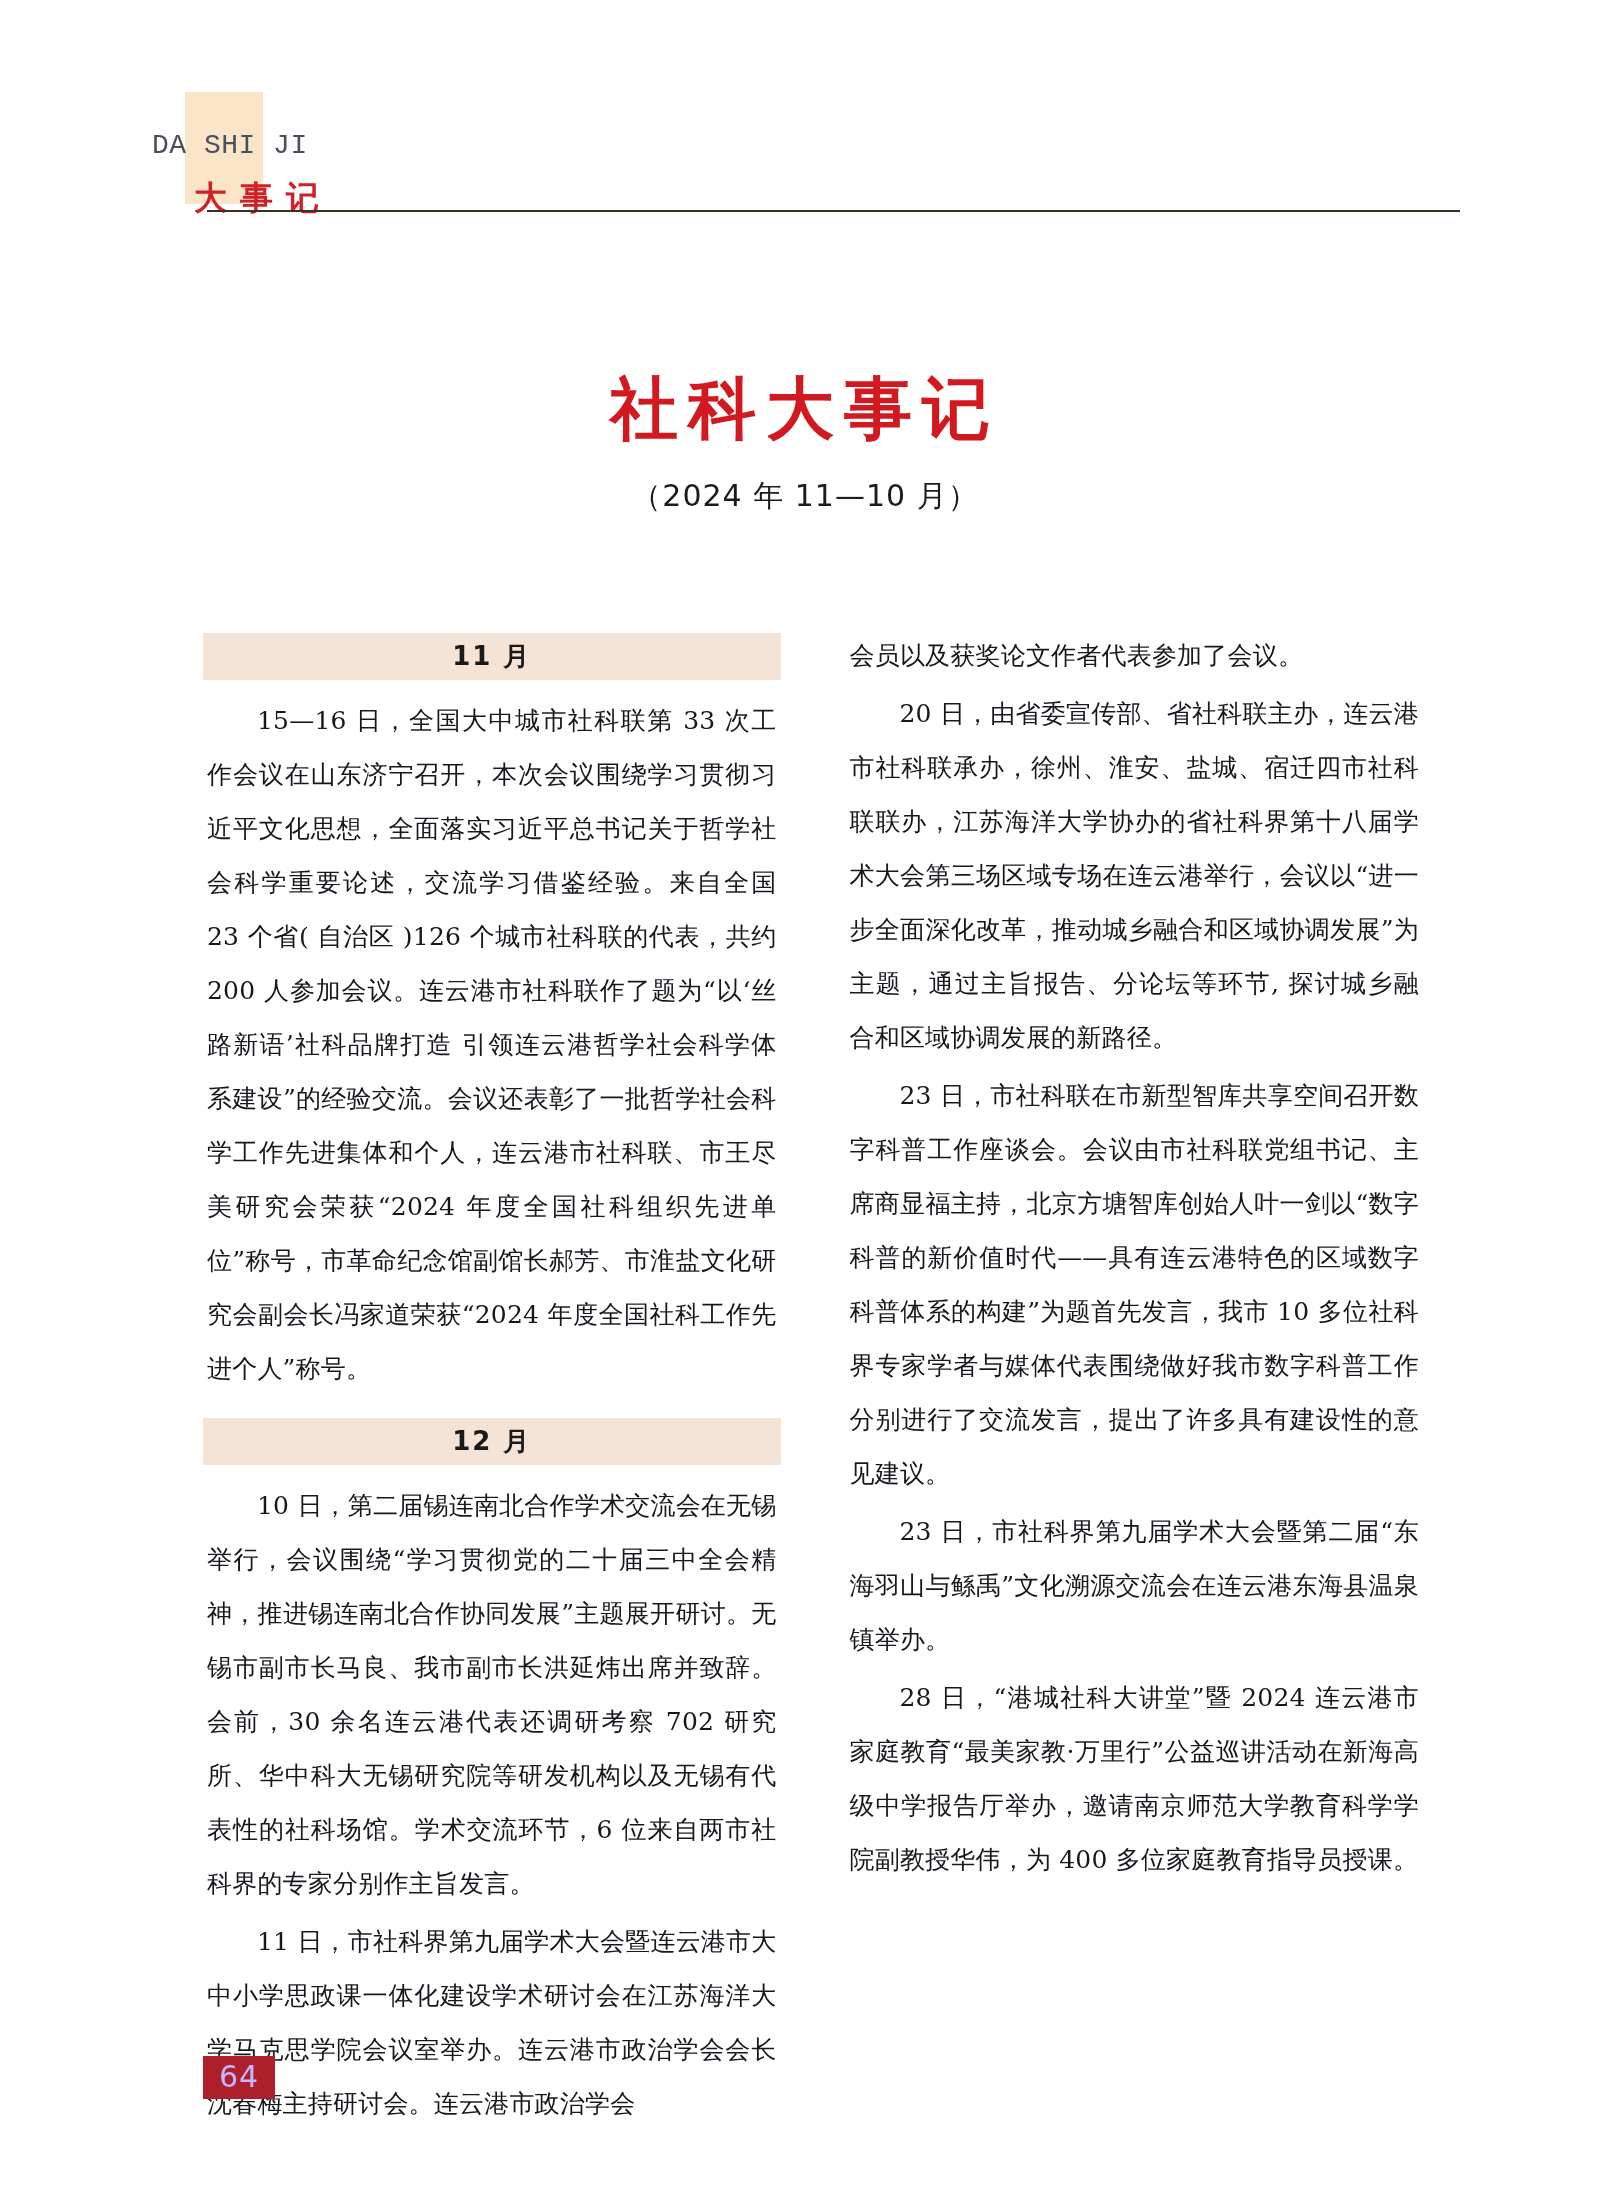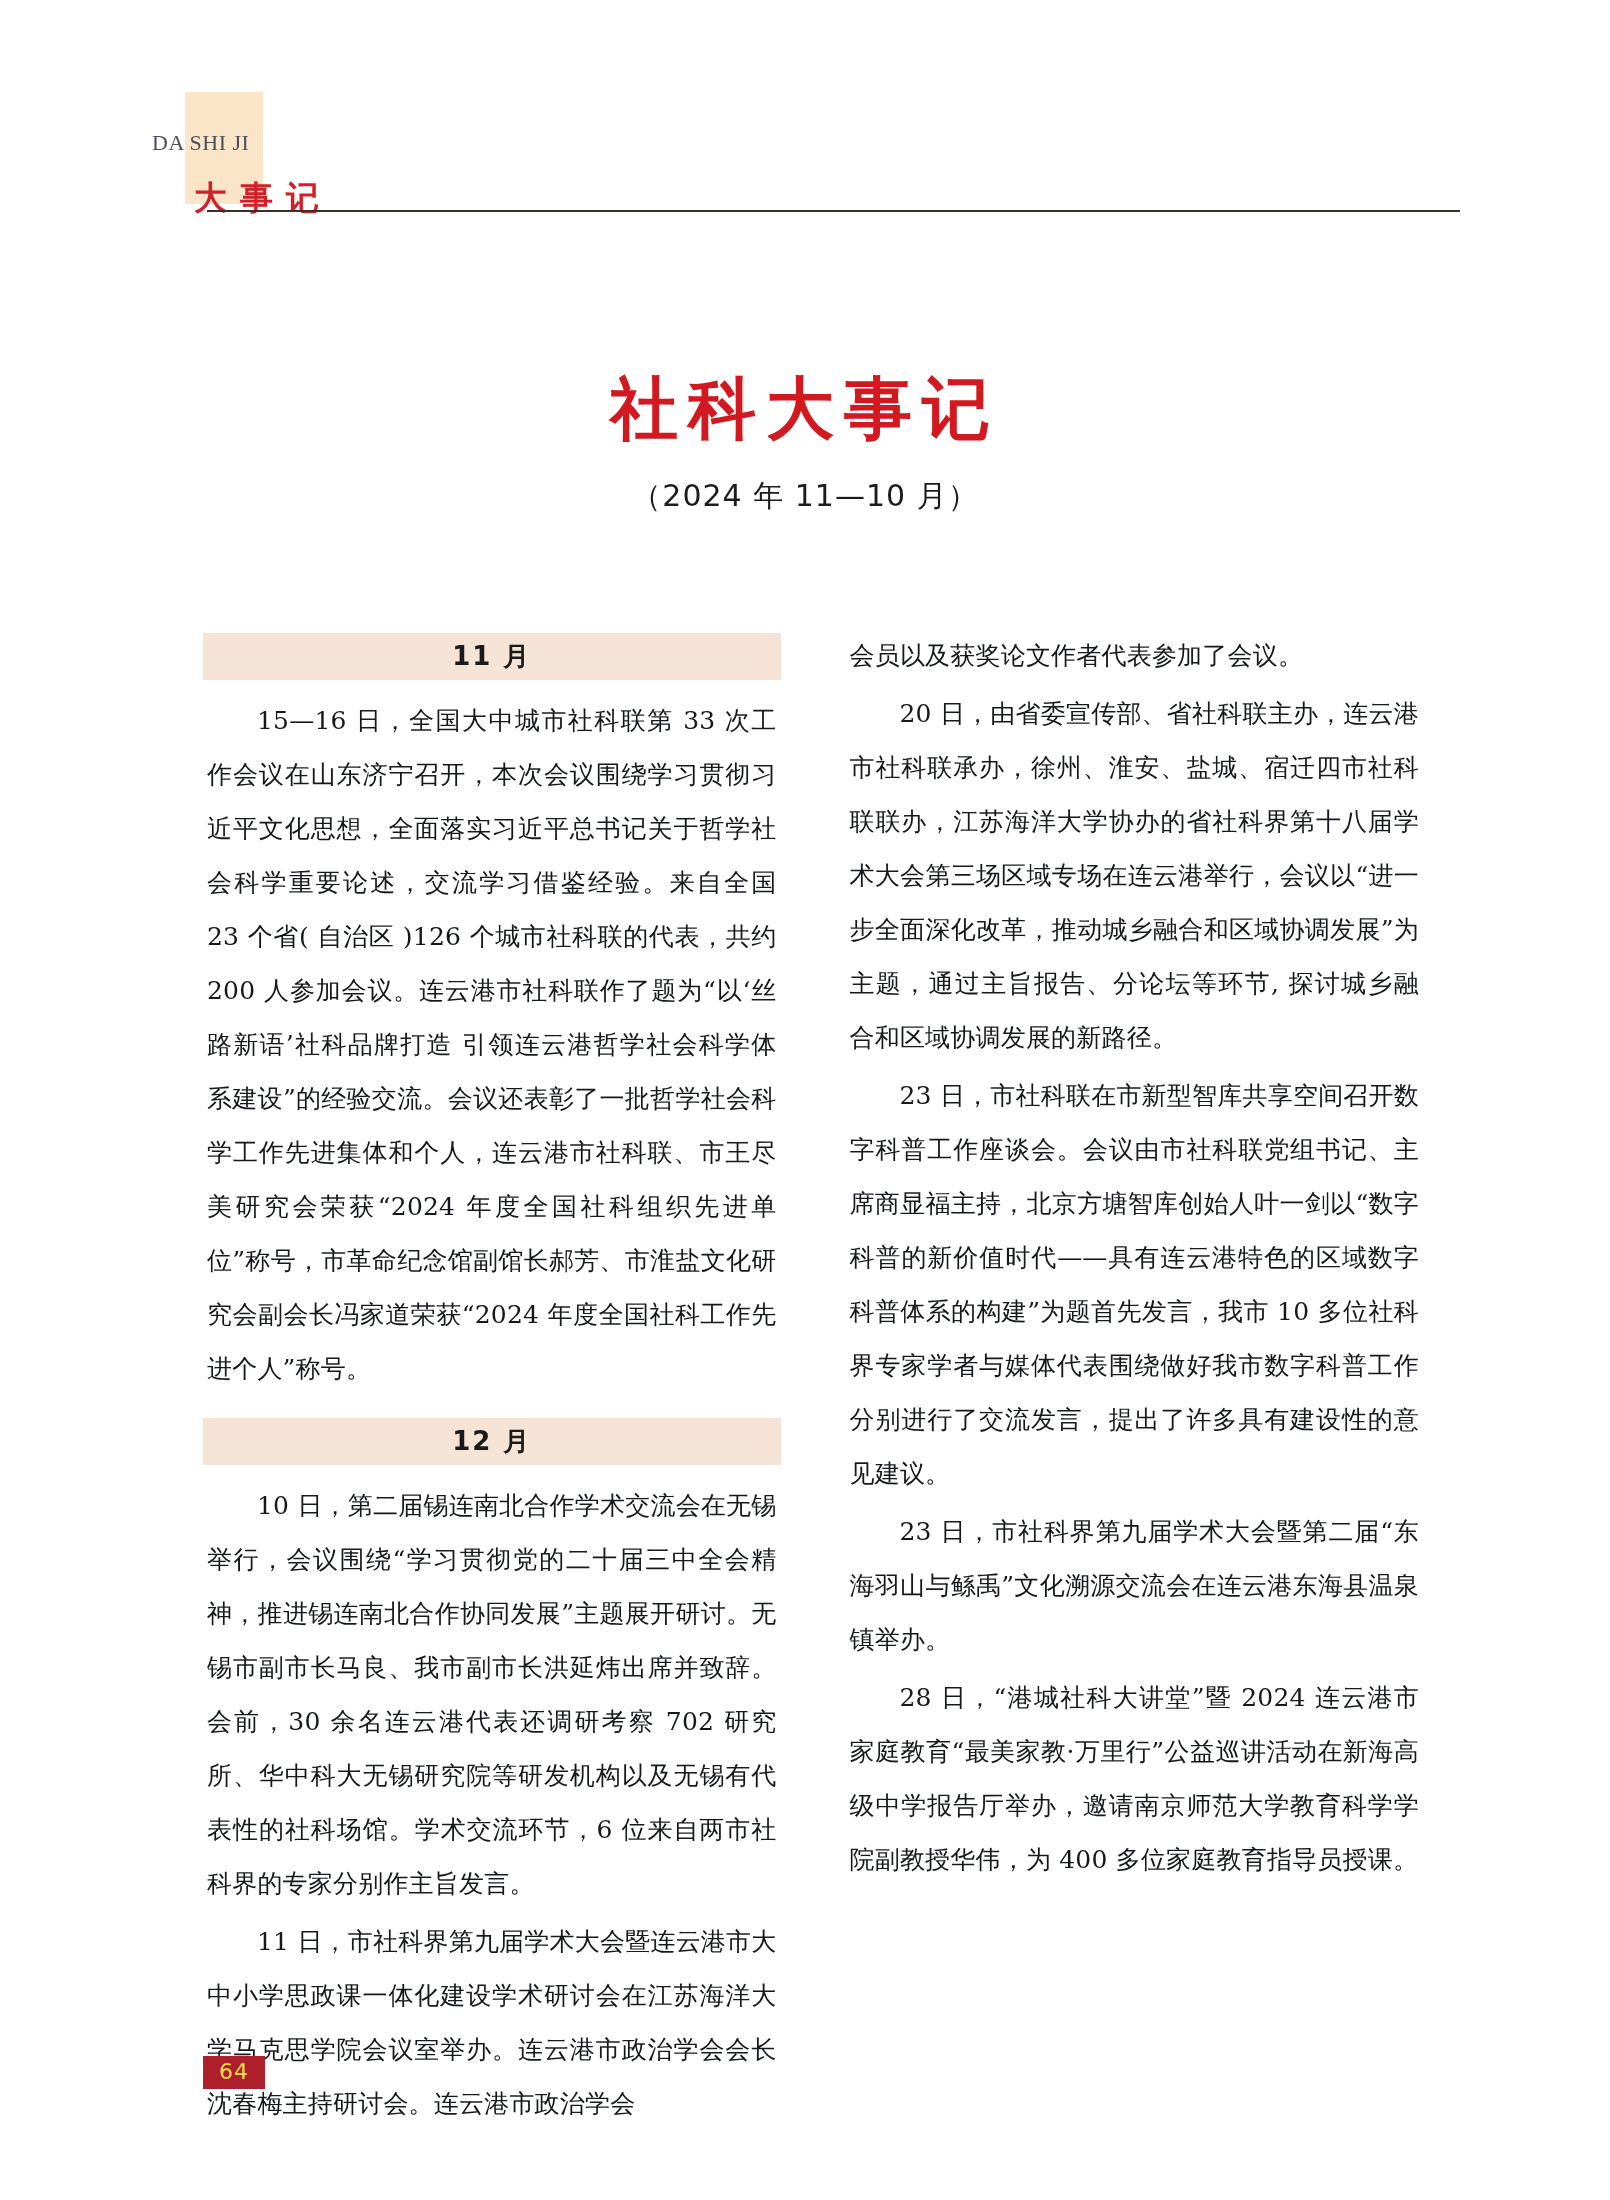--- a/index.html
+++ b/index.html
@@ -36,22 +36,22 @@
     left: 33px;
     top: 0px;
     width: 78px;
     height: 112px;
     background: #fbe5c8;
   }
   .runhead-pinyin {
     position: absolute;
     left: 0px;
     top: 38px;
-    font-family: Liberation Serif, serif;
-    font-size: 22px;
+    font-family: Liberation Mono, monospace;
+    font-size: 28px;
     letter-spacing: 0.5px;
     color: #4a4f5c;
     white-space: nowrap;
   }
   .runhead-cn {
     position: absolute;
     left: 42px;
     top: 84px;
     font-family: "DejaVu Sans", "Liberation Sans", sans-serif;
     font-size: 33px;
@@ -133,23 +133,23 @@
     color: #15181c;
     letter-spacing: 0.2px;
   }
 
   
   .folio {
     position: absolute;
     left: 203px;
     top: 2056px;
     background: #ad1f2b;
-    color: #fde047;
+    color: #c4b5fd;
     font-family: "DejaVu Sans", "Liberation Sans", sans-serif;
-    font-size: 22px;
+    font-size: 30px;
     padding: 3px 16px 5px 16px;
     letter-spacing: 1px;
   }
 </style>
 </head>
 <body>
 
 <div class="page">
 
   <div class="runhead">

